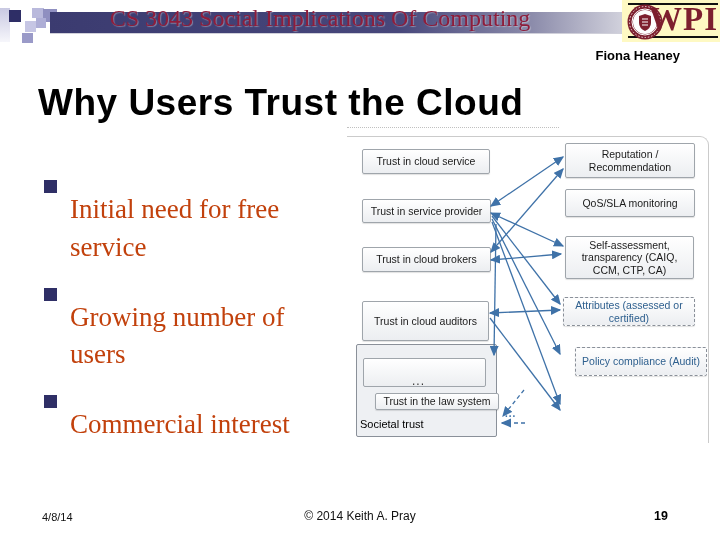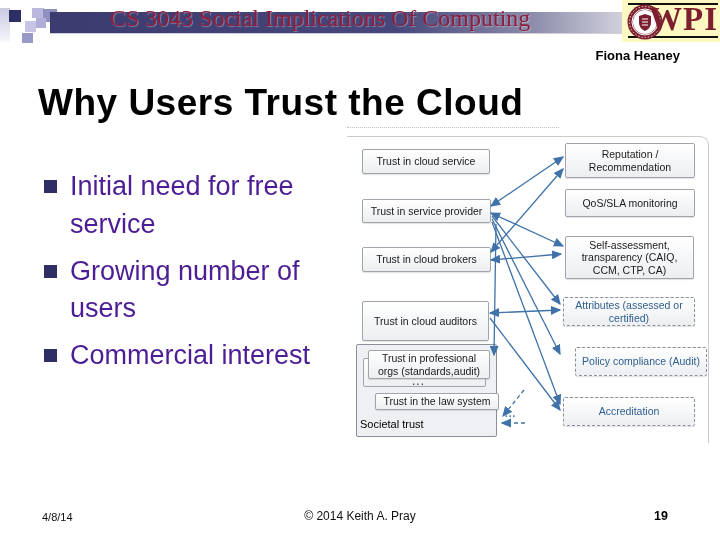--- a/index.html
+++ b/index.html
@@ -33,21 +33,21 @@
   .logo svg{position:absolute;left:4px;top:3px;}
 
   .author{position:absolute;right:40px;top:48px;font-size:13px;font-weight:bold;color:#000;}
 
   
   .page-title{position:absolute;left:38px;top:82px;font-size:37px;font-weight:bold;color:#000;
           letter-spacing:.5px;white-space:nowrap;}
   .bullets{position:absolute;left:42px;top:168px;width:300px;}
   .bullet{display:flex;align-items:flex-start;margin-bottom:9px;}
   .bullet .marker{flex:0 0 13px;width:13px;height:13px;background:#2f2f66;margin:12px 13px 0 2px;}
-  .bullet .btext{font-family:Liberation Sans, sans-serif;font-size:27px;color:#4c1d95;line-height:1.4;}
+  .bullet .btext{font-family:Liberation Serif, serif;font-size:27px;color:#c2410c;line-height:1.4;margin-top:23px;}
 
   
   .diagram{position:absolute;left:347px;top:127px;width:366px;height:320px;font-size:10.5px;}
   .frame{position:absolute;left:0;top:9px;width:361px;height:306px;
          border-top:1px solid #cbcbcb;border-right:1px solid #cbcbcb;border-top-right-radius:9px;}
   .dotline{position:absolute;left:0;top:0;width:212px;height:0;border-top:1px dotted #c0c0c0;}
   .dbox{position:absolute;display:flex;align-items:center;justify-content:center;text-align:center;
         background:linear-gradient(180deg,#ffffff 0%,#eceef1 100%);
         border:1px solid #9fa5ab;border-radius:2px;color:#1a1a1a;
         box-shadow:0 1px 1px rgba(0,0,0,.12);padding:1px 3px;box-sizing:border-box;line-height:1.15;}
@@ -119,32 +119,30 @@
     <div class="dotline"></div>
     <div class="frame"></div>
 
     <div class="dbox" style="left:15px;top:22px;width:128px;height:25px;">Trust in cloud service</div>
     <div class="dbox" style="left:15px;top:120px;width:129px;height:25px;">Trust in cloud brokers</div>
     <div class="dbox" style="left:15px;top:72px;width:129px;height:24px;">Trust in service provider</div>
     <div class="dbox" style="left:15px;top:174px;width:127px;height:40px;">Trust in cloud auditors</div>
 
     <div class="group"></div>
     <div class="stack"></div>
-    <div class="dbox" style="left:21px;top:223px;width:122px;height:29px;">Trust in professional orgs (standards,audit)</div>
     <div class="ellipsis">...</div>
     <div class="dbox" style="left:28px;top:266px;width:124px;height:17px;">Trust in the law system</div>
     <div class="group-label">Societal trust</div>
 
     <div class="dbox" style="left:218px;top:16px;width:130px;height:35px;">Reputation / Recommendation</div>
     <div class="dbox" style="left:218px;top:62px;width:130px;height:28px;">QoS/SLA monitoring</div>
     <div class="dbox" style="left:218px;top:109px;width:129px;height:43px;">Self-assessment, transparency (CAIQ, CCM, CTP, CA)</div>
 
     <div class="dbox dashed" style="left:216px;top:170px;width:132px;height:29px;">Attributes (assessed or certified)</div>
     <div class="dbox dashed" style="left:228px;top:220px;width:132px;height:29px;">Policy compliance (Audit)</div>
-    <div class="dbox dashed" style="left:216px;top:270px;width:132px;height:29px;">Accreditation</div>
 
     <div class="trunc-ellipsis">...</div>
 
     <svg class="arrows" width="366" height="320" viewBox="0 0 366 320">
       <defs>
         <marker id="ah" viewBox="0 0 8 7" refX="7" refY="3.5" markerWidth="8" markerHeight="7" orient="auto-start-reverse">
           <path d="M0,0 L8,3.5 L0,7 Z" fill="#3f72a8"></path>
         </marker>
       </defs>
       <g stroke="#3f72a8" stroke-width="1.3" fill="none">

